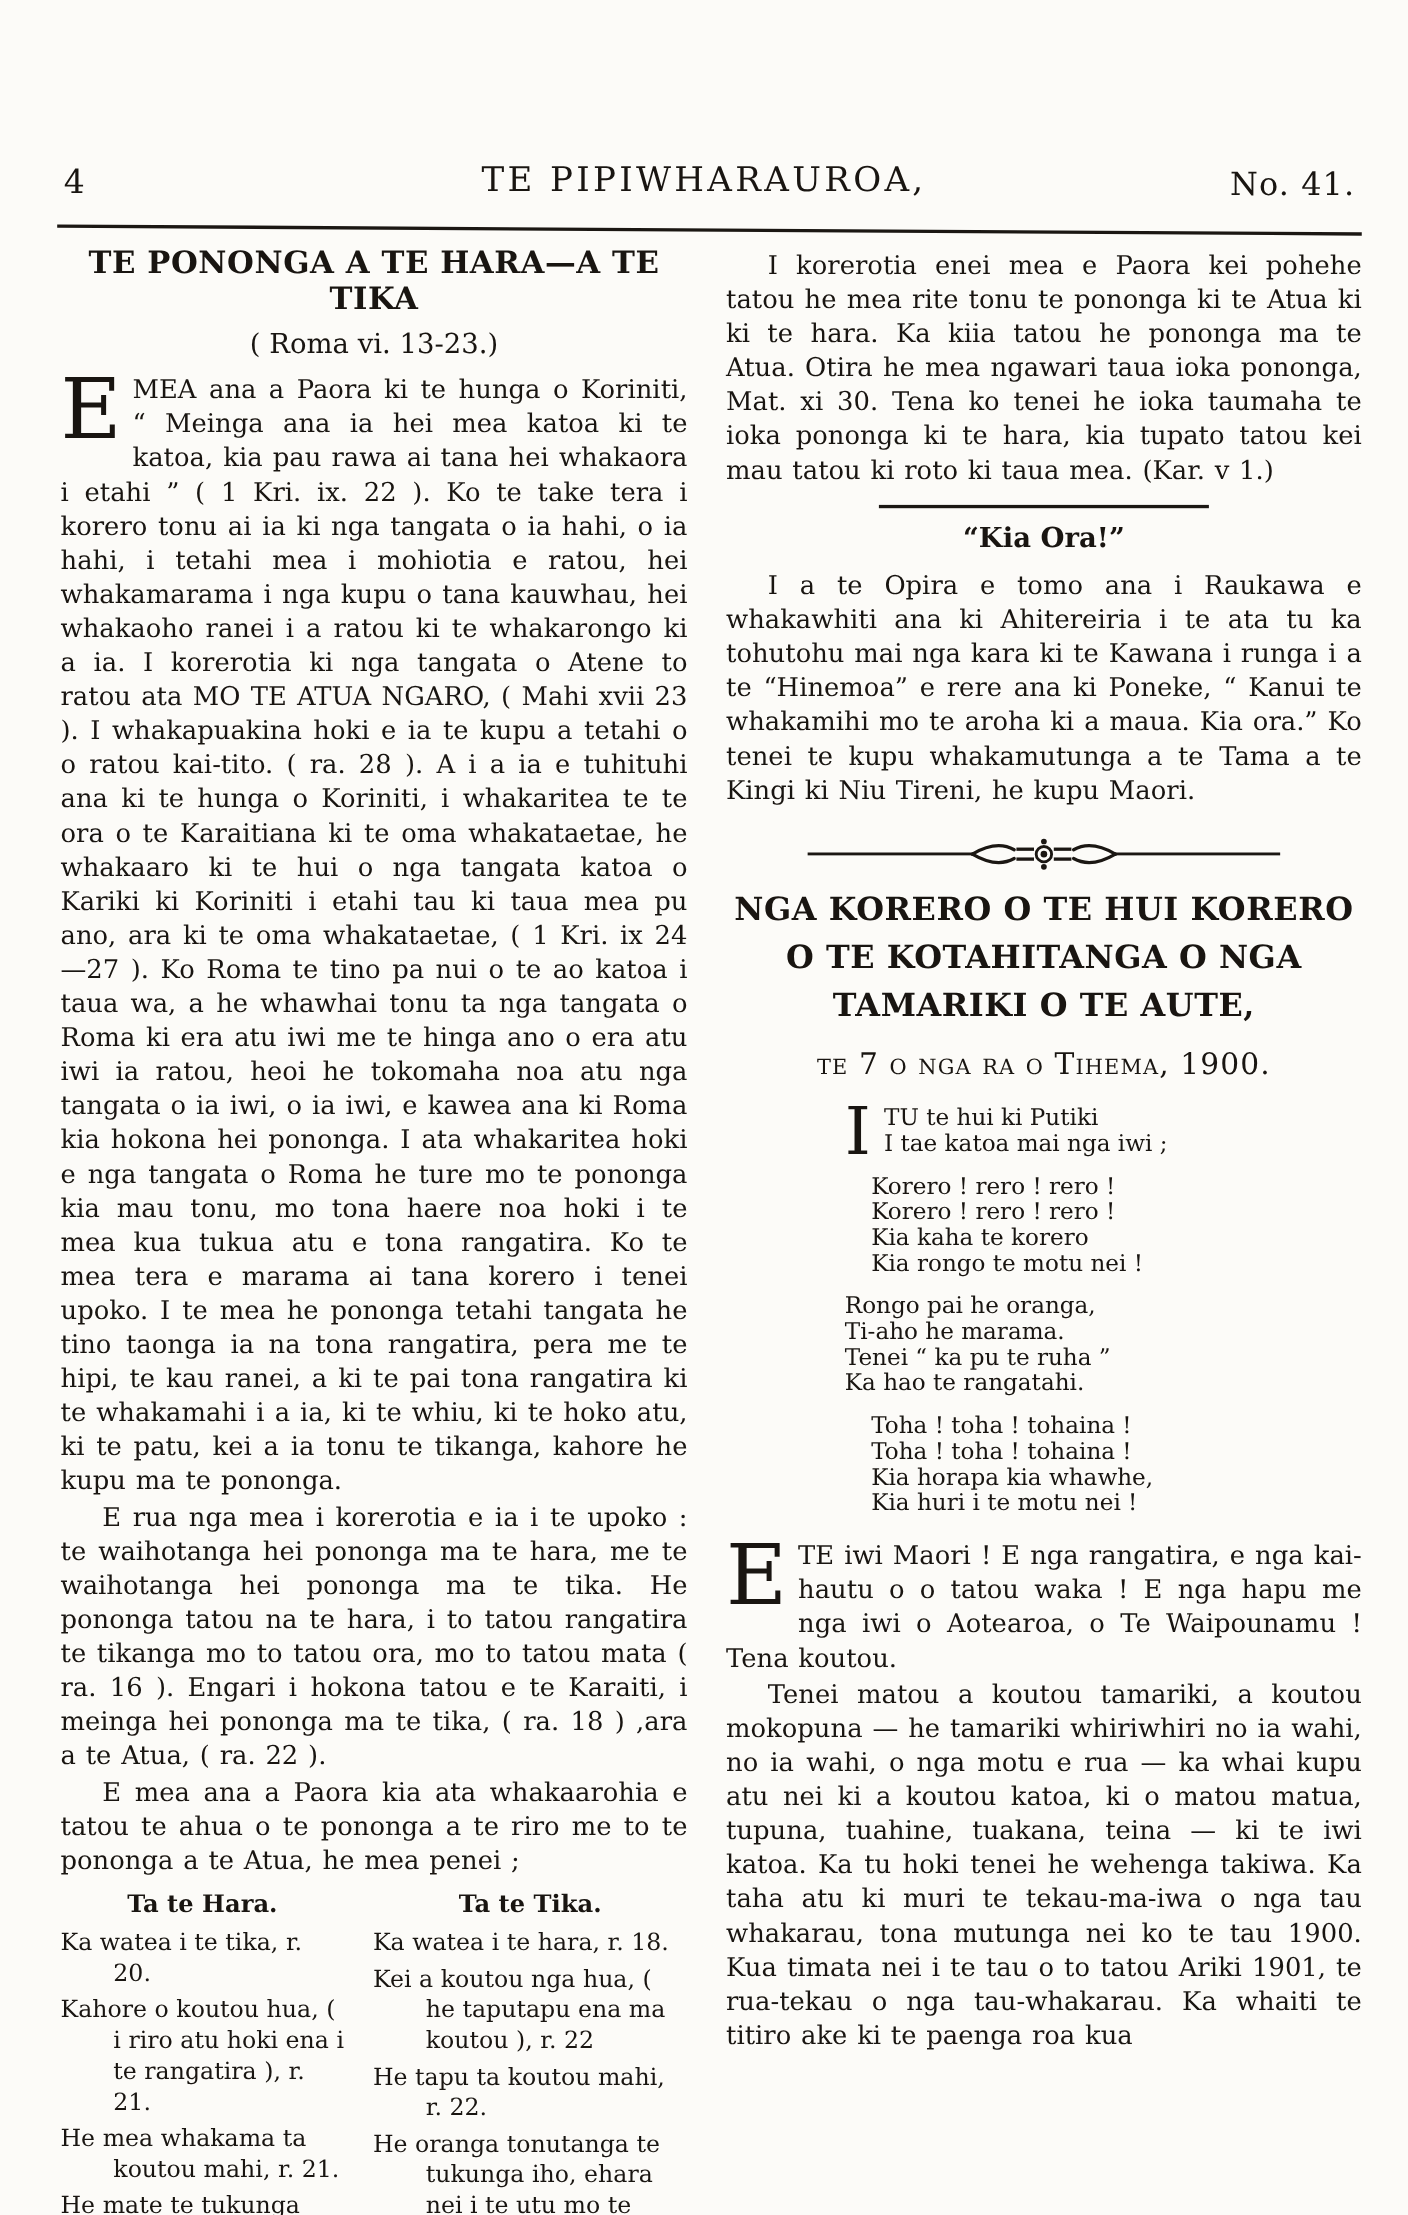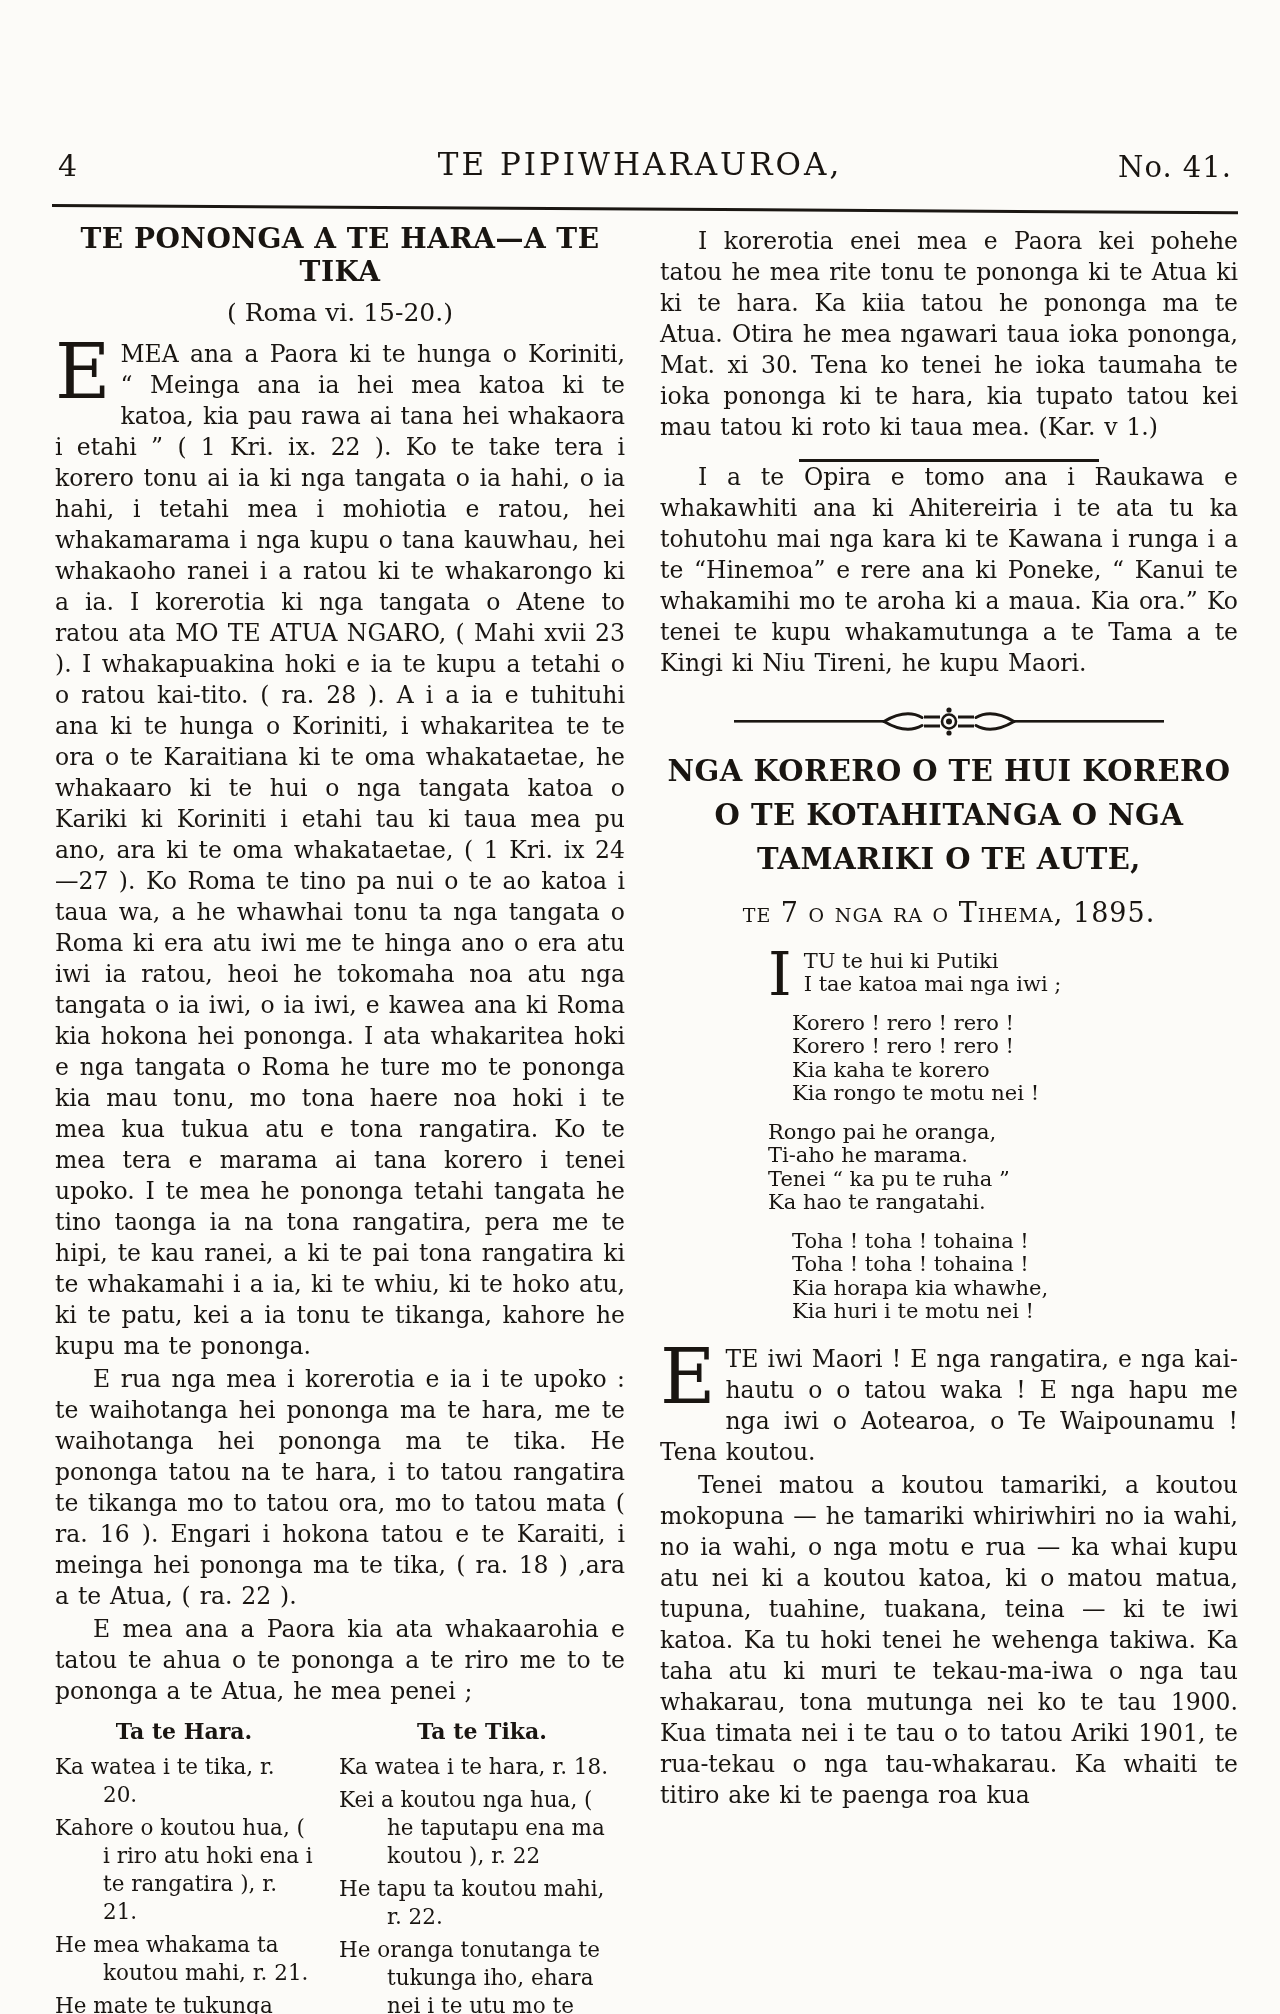--- a/index.html
+++ b/index.html
@@ -152,21 +152,21 @@
 
   <div class="running-head">
     <div class="page-number">4</div>
     <div class="masthead">TE PIPIWHARAUROA,</div>
     <div class="issue-number">No. 41.</div>
     <div class="head-rule"></div>
   </div>
 
   <div class="col col-left">
     <h1 class="article-title">TE PONONGA A TE HARA—A TE TIKA</h1>
-    <div class="article-subtitle">( Roma vi. 15-20.)</div>
+    <div class="article-subtitle">( Roma vi. 13-23.)</div>
 
     <p class="body-text"><span class="dropcap">E</span><span>MEA ana a Paora ki te hunga o Koriniti, “ Meinga ana ia hei mea katoa ki te katoa, kia pau rawa ai tana hei whakaora i etahi ” ( 1 Kri. ix. 22 ).  Ko te take tera i korero tonu ai ia ki nga tangata o ia hahi, o ia hahi, i tetahi mea i mohiotia e ratou, hei whakamarama i nga kupu o tana kauwhau, hei whakaoho ranei i a ratou ki te whakarongo ki a ia. I korerotia ki nga tangata o Atene to ratou ata MO TE ATUA NGARO, ( Mahi xvii 23 ). I whakapuakina hoki e ia te kupu a tetahi o o ratou kai-tito. ( ra. 28 ).  A i a ia e tuhituhi ana ki te hunga o Koriniti, i whakaritea te te ora o te Karaitiana ki te oma whakataetae, he whakaaro ki te hui o nga tangata katoa o Kariki ki Koriniti i etahi tau ki taua mea pu ano, ara ki te oma whakataetae, ( 1 Kri. ix 24 —27 ).  Ko Roma te tino pa nui o te ao katoa i taua wa, a he whawhai tonu ta nga tangata o Roma ki era atu iwi me te hinga ano o era atu iwi ia ratou, heoi he tokomaha noa atu nga tangata o ia iwi, o ia iwi, e kawea ana ki Roma kia hokona hei pononga.  I ata whakaritea hoki e nga tangata o Roma he ture mo te pononga kia mau tonu, mo tona haere noa hoki i te mea kua tukua atu e tona rangatira. Ko te mea tera e marama ai tana korero i tenei upoko.  I te mea he pononga tetahi tangata he tino taonga ia na tona rangatira, pera me te hipi, te kau ranei, a ki te pai tona rangatira ki te whakamahi i a ia, ki te whiu, ki te hoko atu, ki te patu, kei a ia tonu te tikanga, kahore he kupu ma te pononga.</span></p>
 
     <p class="body-text indent">E rua nga mea i korerotia e ia i te upoko : te waihotanga hei pononga ma te hara, me te waihotanga hei pononga ma te tika.  He pononga tatou na te hara, i to tatou rangatira te tikanga mo to tatou ora, mo to tatou mata ( ra. 16 ).  Engari i hokona tatou e te Karaiti, i meinga hei pononga ma te tika, ( ra. 18 ) ,ara a te Atua, ( ra. 22 ).</p>
     <p class="body-text indent">E mea ana a Paora kia ata whakaarohia e tatou te ahua o te pononga a te riro me to te pononga a te Atua, he mea penei ;</p>
 
     <div class="bible-table">
       <div class="bible-col-1">
         <div class="bible-head">Ta te Hara.</div>
         <div class="bible-item">Ka watea i te tika, r. 20.</div>
@@ -181,20 +181,21 @@
         <div class="bible-item">He tapu ta koutou mahi, r. 22.</div>
         <div class="bible-item">He oranga tonutanga te tukunga iho, ehara nei i te utu mo te mahi, engari he mea homai noa e te Atua, r. 22, 23.</div>
       </div>
     </div>
   </div>
 
   <div class="col col-right">
     <p class="body-text indent">I korerotia enei mea e Paora kei pohehe tatou he mea rite tonu te pononga ki te Atua ki ki te hara.  Ka kiia tatou he pononga ma te Atua.  Otira he mea ngawari taua ioka pononga, Mat. xi 30.  Tena ko tenei he ioka taumaha te ioka pononga ki te hara, kia tupato tatou kei mau tatou ki roto ki taua mea. (Kar. v 1.)</p>
 
     <div class="kia-rule"></div>
+    <div class="kia-heading">“Kia Ora!”</div>
     <p class="body-text indent">I a te Opira e tomo ana i Raukawa e whakawhiti ana ki Ahitereiria i te ata tu ka tohutohu mai nga kara ki te Kawana i runga i a te “Hinemoa” e rere ana ki Poneke, “ Kanui te whakamihi mo te aroha ki a maua.  Kia ora.” Ko tenei te kupu whakamutunga a te Tama a te Kingi ki Niu Tireni, he kupu Maori.</p>
 
     <svg class="ornament" width="430" height="34" viewBox="0 0 430 34">
       <g fill="#1b1713" stroke="none">
         <rect x="0" y="15" width="152" height="2.6"></rect>
         <rect x="278" y="15" width="152" height="2.6"></rect>
         <rect x="190" y="10.5" width="16" height="3"></rect>
         <rect x="190" y="19.5" width="16" height="3"></rect>
         <rect x="224" y="10.5" width="16" height="3"></rect>
         <rect x="224" y="19.5" width="16" height="3"></rect>
@@ -206,21 +207,21 @@
         <circle cx="215" cy="16.5" r="7" stroke-width="2.6"></circle>
         <path d="M150 16.5 q22 -13 38 -4"></path>
         <path d="M150 16.5 q22 13 38 4"></path>
         <path d="M280 16.5 q-22 -13 -38 -4"></path>
         <path d="M280 16.5 q-22 13 -38 4"></path>
       </g>
     </svg>
 
     <h2 class="hui-heading">NGA KORERO O TE HUI KORERO O TE KOTAHITANGA O NGA TAMARIKI O TE AUTE,</h2>
     <div class="hui-subheading">
-      <div>te 7 o nga ra o Tihema, 1895.</div>
+      <div>te 7 o nga ra o Tihema, 1900.</div>
     </div>
 
     <div class="poem">
       <div class="stanza">
         <span class="dropcap poem-cap">I</span>
         <div class="poem-line">TU te hui ki Putiki</div>
         <div class="poem-line indent-sm">I tae katoa mai nga iwi ;</div>
       </div>
       <div class="stanza indented">
         <div class="poem-line">Korero ! rero ! rero !</div>

